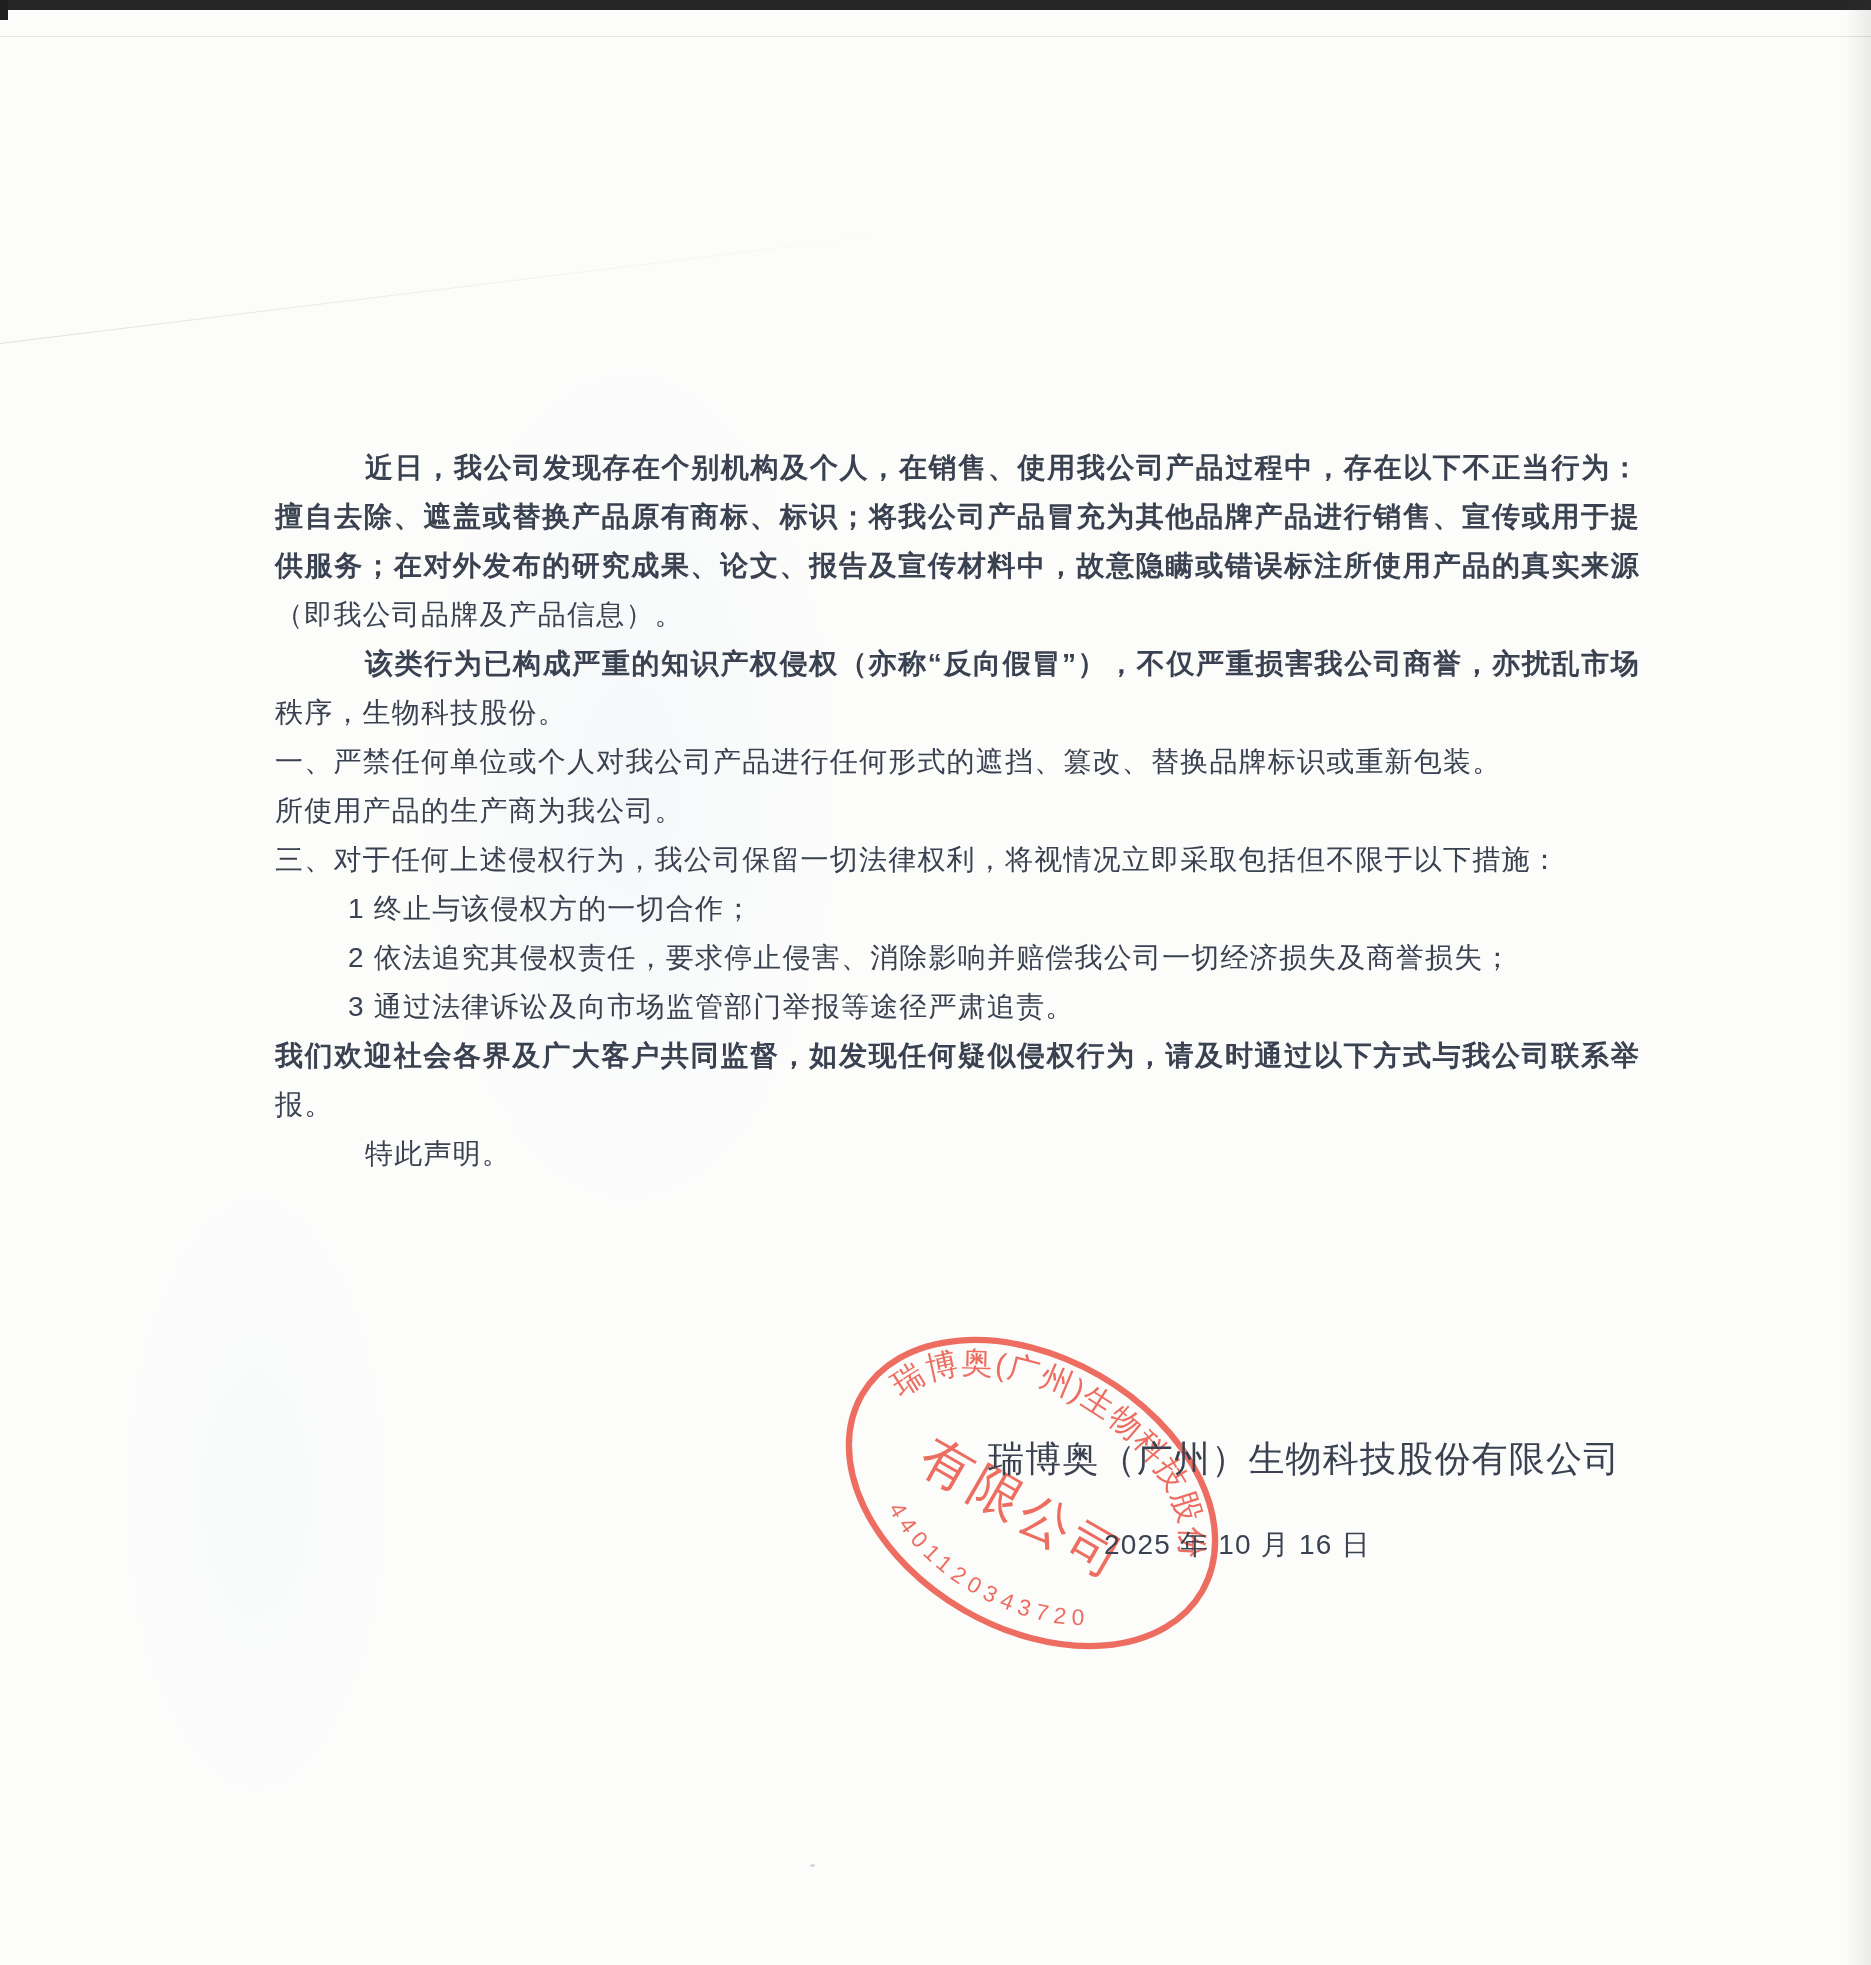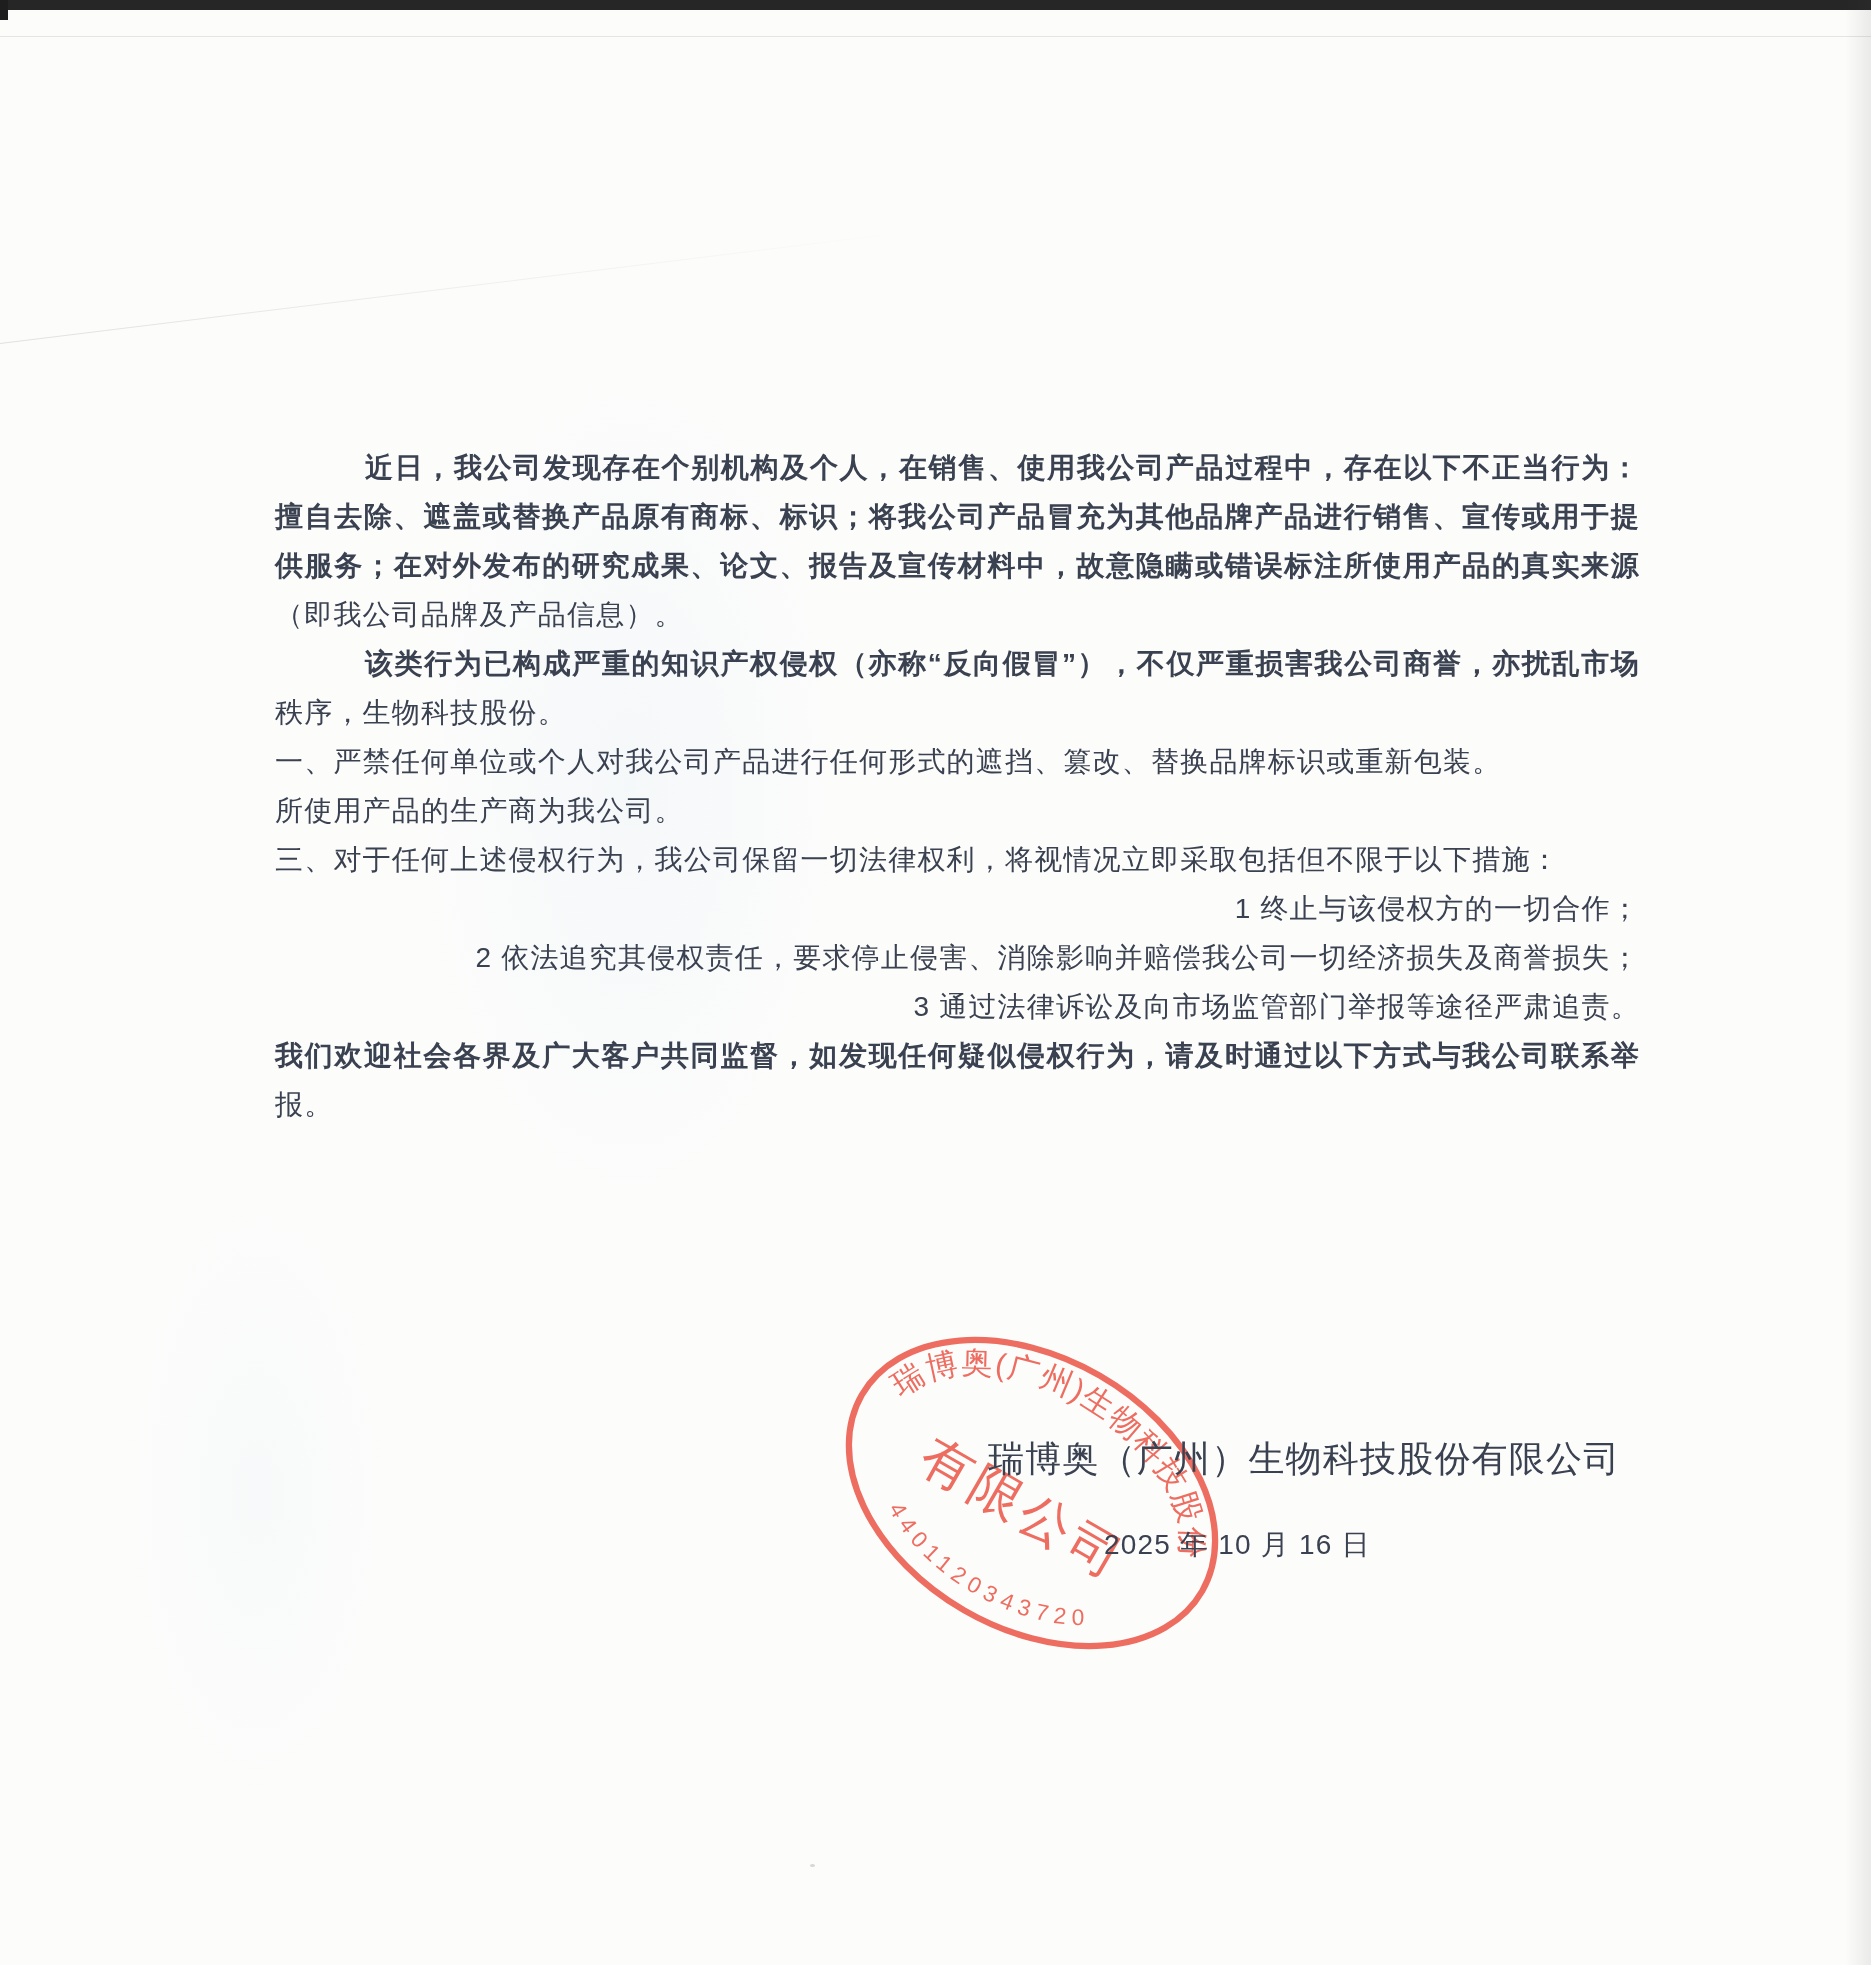--- a/index.html
+++ b/index.html
@@ -32,21 +32,21 @@
     font-size:50px;line-height:1;font-weight:600;
     letter-spacing:9px;white-space:nowrap;color:#323947;
   }
   .doc-lines{
     position:absolute;left:275px;top:443px;width:1365px;
     font-size:28px;line-height:49px;letter-spacing:1.2px;color:#3a4150;
   }
   .doc-lines .line{min-height:49px;text-align:left;}
   .doc-lines .line.fill{text-align:justify;text-align-last:justify;font-weight:bold;}
   .doc-lines .line.ind-para{text-indent:90px;}
-  .doc-lines .line.ind-item{text-indent:73px;text-align:right;}
+  .doc-lines .line.ind-item{text-indent:73px;}
 
   .sig-company{
     position:absolute;left:988px;top:1435px;
     font-size:36px;letter-spacing:1.2px;color:#3a4150;white-space:nowrap;z-index:3;
   }
   .sig-date{
     position:absolute;left:1104px;top:1526px;
     font-size:28px;letter-spacing:1.2px;color:#3a4150;white-space:nowrap;z-index:3;
   }
 
@@ -81,20 +81,21 @@
       <div class="line fill ind-para">该类行为已构成严重的知识产权侵权（亦称“反向假冒”），不仅严重损害我公司商誉，亦扰乱市场</div>
       <div class="line">秩序，生物科技股份。</div>
       <div class="line">一、严禁任何单位或个人对我公司产品进行任何形式的遮挡、篡改、替换品牌标识或重新包装。</div>
       <div class="line">所使用产品的生产商为我公司。</div>
       <div class="line">三、对于任何上述侵权行为，我公司保留一切法律权利，将视情况立即采取包括但不限于以下措施：</div>
       <div class="line ind-item">1  终止与该侵权方的一切合作；</div>
       <div class="line ind-item">2  依法追究其侵权责任，要求停止侵害、消除影响并赔偿我公司一切经济损失及商誉损失；</div>
       <div class="line ind-item">3  通过法律诉讼及向市场监管部门举报等途径严肃追责。</div>
       <div class="line fill">我们欢迎社会各界及广大客户共同监督，如发现任何疑似侵权行为，请及时通过以下方式与我公司联系举</div>
       <div class="line">报。</div>
+      <div class="line ind-para">特此声明。</div>
     </div>
 
   <svg class="seal" viewBox="-700 -560 1400 1120" aria-hidden="true">
     <defs>
       <path id="sealTopArc" d="M -414 0 A 414 258 0 0 1 414 0" fill="none"></path>
       <path id="sealBotArc" d="M -436 0 A 436 296 0 0 0 436 0" fill="none"></path>
     </defs>
     <g transform="rotate(30)" id="seal-group">
       <ellipse cx="0" cy="0" rx="500" ry="345" fill="none" stroke-width="16" id="seal-ring" stroke="#ee5a4c"></ellipse>
       <text font-size="80" letter-spacing="4" id="seal-top-t" fill="#ee5a4c">

